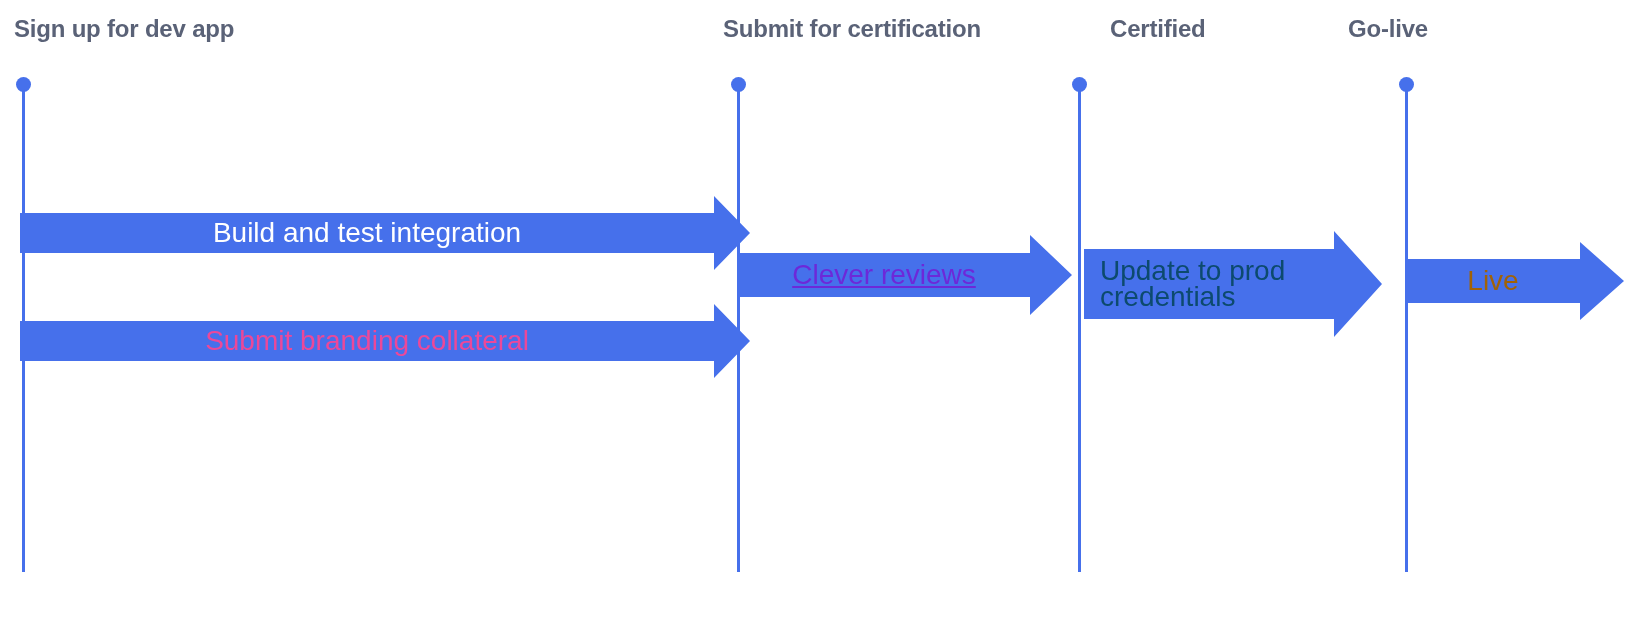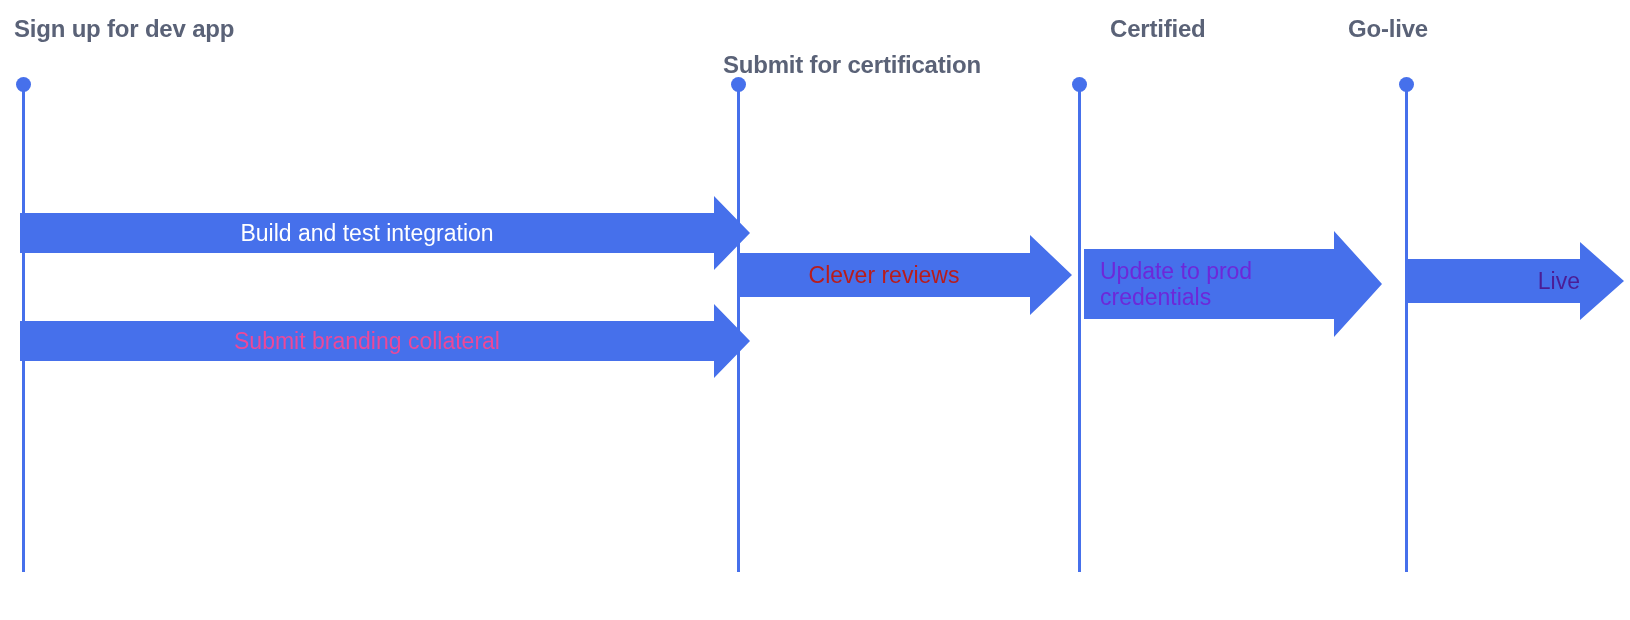--- a/index.html
+++ b/index.html
@@ -64,40 +64,40 @@
     width: 100%;
     height: 100%;
     overflow: visible;
   }
   .arrow-label {
     position: absolute;
     left: 0;
     width: 100%;
     text-align: center;
     color: #ffffff;
-    font-size: 23px;
+    font-size: 28px;
     line-height: 26px;
     font-weight: normal;
     pointer-events: none;
     white-space: pre-line;
   }
 </style>
 </head>
 <body>
 
 <div id="canvas">
 
   <div id="milestones-layer">
       <div class="milestone" style="left: 22px;">
         <div class="milestone-label" style="left: -8px;">Sign up for dev app</div>
         <div class="milestone-dot" style="background: rgb(70, 112, 235);"></div>
         <div class="milestone-line" style="top: 84px; height: 522px; background: rgb(70, 112, 235);"></div>
       </div>
       <div class="milestone" style="left: 737px;">
-        <div class="milestone-label" style="left: -14px; margin-top: 36px;">Submit for certification</div>
+        <div class="milestone-label" style="left: -14px;">Submit for certification</div>
         <div class="milestone-dot" style="background: rgb(70, 112, 235);"></div>
         <div class="milestone-line" style="top: 84px; height: 512px; background: rgb(70, 112, 235);"></div>
       </div>
       <div class="milestone" style="left: 1078px;">
         <div class="milestone-label" style="left: 32px;">Certified</div>
         <div class="milestone-dot" style="background: rgb(70, 112, 235);"></div>
         <div class="milestone-line" style="top: 84px; height: 512px; background: rgb(70, 112, 235);"></div>
       </div>
       <div class="milestone" style="left: 1405px;">
         <div class="milestone-label" style="left: -57px;">Go-live</div>
@@ -116,29 +116,29 @@
       <div class="arrow" style="left: 20px; top: 304px; width: 730px; height: 74px;">
         <svg viewBox="0 0 730 74" preserveAspectRatio="none">
           <polygon points="0,17 694,17 694,0 730,37 694,74 694,57 0,57" fill="#4670eb"></polygon>
         </svg>
         <div class="arrow-label" style="top: 24px; width: 694px; color: #ec4899;">Submit branding collateral</div>
       </div>
       <div class="arrow" style="left: 738px; top: 235px; width: 334px; height: 80px;">
         <svg viewBox="0 0 334 80" preserveAspectRatio="none">
           <polygon points="0,18 292,18 292,0 334,40 292,80 292,62 0,62" fill="#4670eb"></polygon>
         </svg>
-        <div class="arrow-label" style="top: 27px; width: 292px; color: #b91c1c;">Clever reviews</div>
+        <div class="arrow-label" style="top: 27px; width: 292px; color: #6d28d9; text-decoration: underline;">Clever reviews</div>
       </div>
       <div class="arrow" style="left: 1084px; top: 231px; width: 298px; height: 106px;">
         <svg viewBox="0 0 298 106" preserveAspectRatio="none">
           <polygon points="0,18 250,18 250,0 298,53 250,106 250,88 0,88" fill="#4670eb"></polygon>
         </svg>
-        <div class="arrow-label" style="top: 27px; text-align: left; padding-left: 16px; box-sizing: border-box; width: 250px; color: #6d28d9;">Update to prod credentials</div>
+        <div class="arrow-label" style="top: 27px; text-align: left; padding-left: 16px; box-sizing: border-box; width: 250px; color: #0c4a6e;">Update to prod credentials</div>
       </div>
       <div class="arrow" style="left: 1406px; top: 242px; width: 218px; height: 78px;">
         <svg viewBox="0 0 218 78" preserveAspectRatio="none">
           <polygon points="0,17 174,17 174,0 218,39 174,78 174,61 0,61" fill="#4670eb"></polygon>
         </svg>
-        <div class="arrow-label" style="top: 26px; width: 174px; color: #4c1d95; text-align: right;">Live</div>
+        <div class="arrow-label" style="top: 26px; width: 174px; color: #a16207;">Live</div>
       </div>
     </div>
 
 </div>
 
 </body></html>

